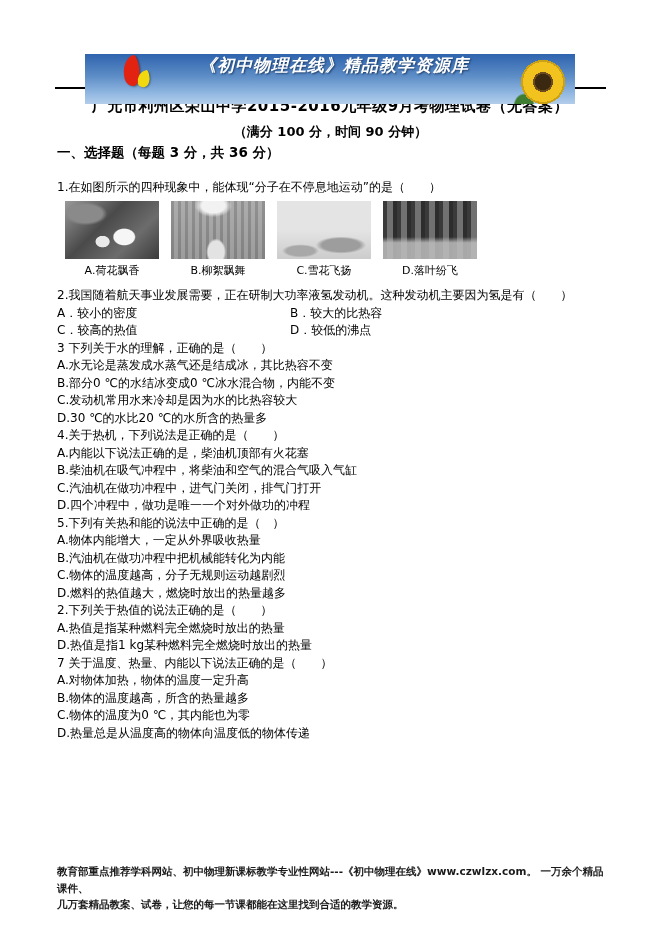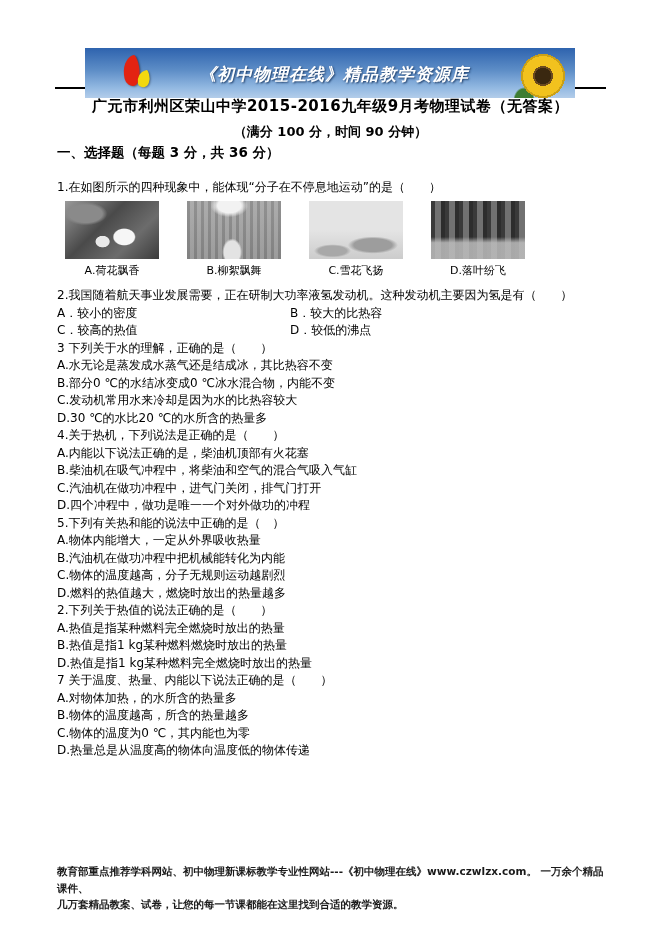--- a/index.html
+++ b/index.html
@@ -2,23 +2,23 @@
 <html><head>
 <meta charset="utf-8">
 <style>
   html,body { margin:0; padding:0; }
   body {
     width:661px; height:936px; background:#ffffff; position:relative;
     font-family:"DejaVu Sans","Liberation Sans",sans-serif; color:#000;
     overflow:hidden;
   }
   .banner {
-    position:absolute; left:85px; top:48px; width:490px; height:50px;
+    position:absolute; left:85px; top:54px; width:490px; height:50px;
     background:linear-gradient(180deg,#2e63ae 0%,#5e8ec7 45%,#93b9e2 80%,#b3cdea 100%);
-    display:flex; align-items:center; z-index:2;
+    display:flex; align-items:flex-start; z-index:2;
   }
   .logo { position:relative; width:36px; height:38px; margin-left:36px; flex:0 0 auto; }
   .logo-red { position:absolute; left:2px; top:2px; width:17px; height:30px;
     background:#e32312; border-radius:85% 15% 55% 45% / 70% 30% 70% 30%;
     transform:rotate(-14deg); box-shadow:1px 1px 2px rgba(0,0,0,.4); }
   .logo-yellow { position:absolute; left:16px; top:17px; width:13px; height:16px;
     background:#f2d80e; border-radius:85% 15% 55% 45% / 70% 30% 70% 30%;
     transform:rotate(-14deg); box-shadow:1px 1px 2px rgba(0,0,0,.35); }
   .banner-text { flex:1 1 auto; text-align:center; line-height:1.1; padding-top:2px; }
   .banner-title { color:#fff; font-weight:bold; font-style:italic; font-size:17px;
@@ -35,21 +35,21 @@
   .rule { position:absolute; left:55px; top:87px; width:551px; height:0;
     border-top:2px solid #000; z-index:1; }
   .title { position:absolute; left:0; top:97px; width:100%; text-align:center;
     color:#000000; font-weight:bold; font-size:15px; letter-spacing:.5px; }
   .subtitle { position:absolute; left:0; top:123px; width:100%; text-align:center;
     font-weight:bold; font-size:13px; }
   .section { position:absolute; left:57px; top:144px; font-weight:bold; font-size:13.5px; }
   .content { position:absolute; left:57px; top:159px; width:552px;
     font-size:12px; line-height:17.5px;margin-top:20px; }
   .line { white-space:nowrap; }
-  .figures { display:flex; gap:28px; margin:4px 0 8px 8px; }
+  .figures { display:flex; gap:12px; margin:4px 0 8px 8px; }
   .fig { margin:0; width:94px; text-align:center; }
   .ph { width:94px; height:58px; }
   .ph-lotus { background:
       radial-gradient(ellipse 17px 13px at 63% 62%, #f6f6f6 0 60%, transparent 68%),
       radial-gradient(ellipse 11px 9px at 40% 70%, #e9e9e9 0 60%, transparent 68%),
       radial-gradient(ellipse 30px 16px at 22% 22%, #8a8a8a 0 55%, transparent 72%),
       linear-gradient(135deg,#9a9a9a,#4a4a4a 40%,#6c6c6c 70%,#3b3b3b); }
   .ph-willow { background:
       radial-gradient(ellipse 16px 22px at 48% 88%, #e3e3e3 0 50%, transparent 62%),
       radial-gradient(ellipse 26px 16px at 45% 8%, #f2f2f2 0 45%, transparent 72%),
@@ -139,25 +139,24 @@
     <div class="line">D.四个冲程中，做功是唯一一个对外做功的冲程</div>
 
     <div class="line">5.下列有关热和能的说法中正确的是（　）</div>
     <div class="line">A.物体内能增大，一定从外界吸收热量</div>
     <div class="line">B.汽油机在做功冲程中把机械能转化为内能</div>
     <div class="line">C.物体的温度越高，分子无规则运动越剧烈</div>
     <div class="line">D.燃料的热值越大，燃烧时放出的热量越多</div>
 
     <div class="line">2.下列关于热值的说法正确的是（　　）</div>
     <div class="line">A.热值是指某种燃料完全燃烧时放出的热量</div>
-    <div class="line">B.热值是指1 kg某种燃料燃烧时放出的热量</div>
     <div class="line">D.热值是指1 kg某种燃料完全燃烧时放出的热量</div>
 
     <div class="line">7 关于温度、热量、内能以下说法正确的是（　　）</div>
-    <div class="line">A.对物体加热，的水所含的热量多</div>
+    <div class="line">A.对物体加热，物体的温度一定升高</div>
     <div class="line">B.物体的温度越高，所含的热量越多</div>
     <div class="line">C.物体的温度为0 ℃，其内能也为零</div>
     <div class="line">D.热量总是从温度高的物体向温度低的物体传递</div>
 
   </div>
 
   <div class="footer">
     <div>教育部重点推荐学科网站、初中物理新课标教学专业性网站---《初中物理在线》www.czwlzx.com。 一万余个精品课件、</div>
     <div>几万套精品教案、试卷，让您的每一节课都能在这里找到合适的教学资源。</div>
   </div>

